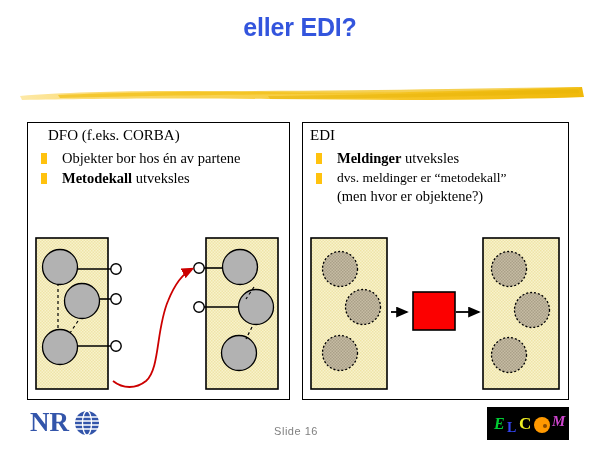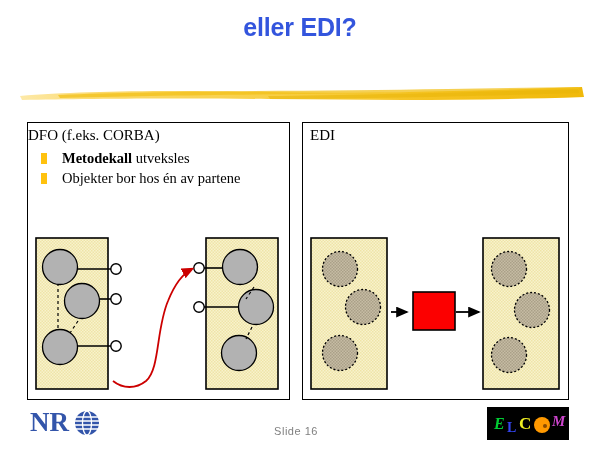--- a/index.html
+++ b/index.html
@@ -47,21 +47,21 @@
     height: 278px;
     border: 1.5px solid #000000;
     background: #ffffff;
     box-sizing: border-box;
   }
   .panel-left  { left: 27px;  width: 263px; }
   .panel-right { left: 302px; width: 267px; }
 
   .panel-heading {
     position: absolute;
-    left: 0;
+    left: 20px;
     top: 4px;
     font-family: "Liberation Serif", serif;
     font-size: 15px;
     color: #000000;
     white-space: nowrap;
   }
   .panel-right .panel-heading { left: 7px; }
 
   .bullets {
     position: absolute;
@@ -151,27 +151,27 @@
   <path d="M2,12 C60,7 150,6 250,8 C350,10 450,7 564,3 L566,13 C450,17 350,16 250,15 C150,14 60,15 4,16 Z" fill="url(#brushgrad)"></path>
   <path d="M40,11 C140,7 300,7 430,5 L560,3 L561,6 L430,8 C300,10 140,11 42,14 Z" fill="#f2c01a" opacity="0.75"></path>
   <path d="M250,12 C340,11 460,8 560,5 L561,9 C460,12 340,15 252,15 Z" fill="#e8b408" opacity="0.55"></path>
 </svg>
 
 <div class="panel panel-left">
 
   <div class="panel-heading">DFO (f.eks. CORBA)</div>
 
   <div class="bullets">
+    <div class="bullet-row">
+      <span class="bullet-mark"></span>
+      <span>Objekter bor hos én av partene</span>
+    </div>
     <div class="bullet-row bold">
       <span class="bullet-mark"></span>
       <span class="btxt-strong">Metodekall</span><span> utveksles</span>
-    </div>
-    <div class="bullet-row">
-      <span class="bullet-mark"></span>
-      <span>Objekter bor hos én av partene</span>
     </div>
   </div>
 
   <svg class="diagram" width="261" height="170" viewBox="0 0 261 170">
     <defs>
       <pattern id="hatchL" width="3" height="3" patternUnits="userSpaceOnUse">
         <rect width="3" height="3" fill="#f8f2cc"></rect>
         <rect width="1.5" height="1.5" fill="#efe4a8"></rect>
         <rect x="1.5" y="1.5" width="1.5" height="1.5" fill="#efe4a8"></rect>
       </pattern>
@@ -211,20 +211,31 @@
     <line x1="224" y1="98" x2="218" y2="110" stroke="#000000" stroke-width="1.2" stroke-dasharray="3,3"></line>
 
     <path d="M85,152 C95,160 108,160 118,152 C132,140 128,100 140,72 C148,52 156,44 164,40" fill="none" stroke="#cc0000" stroke-width="1.8" marker-end="url(#redarrow)"></path>
   </svg>
 </div>
 
 <div class="panel panel-right">
 
   <div class="panel-heading">EDI</div>
 
+  <div class="bullets">
+    <div class="bullet-row bold">
+      <span class="bullet-mark"></span>
+      <span class="btxt-strong">Meldinger</span><span> utveksles</span>
+    </div>
+    <div class="bullet-row small">
+      <span class="bullet-mark"></span>
+      <span>dvs. meldinger er “metodekall”</span>
+      <span class="bullet-sub">(men hvor er objektene?)</span>
+    </div>
+  </div>
 
   <svg class="diagram" width="265" height="170" viewBox="0 0 265 170">
     <defs>
       <pattern id="hatchR" width="3" height="3" patternUnits="userSpaceOnUse">
         <rect width="3" height="3" fill="#f8f2cc"></rect>
         <rect width="1.5" height="1.5" fill="#efe4a8"></rect>
         <rect x="1.5" y="1.5" width="1.5" height="1.5" fill="#efe4a8"></rect>
       </pattern>
       <pattern id="circhatch" width="3" height="3" patternUnits="userSpaceOnUse">
         <rect width="3" height="3" fill="#c6bca4"></rect>

